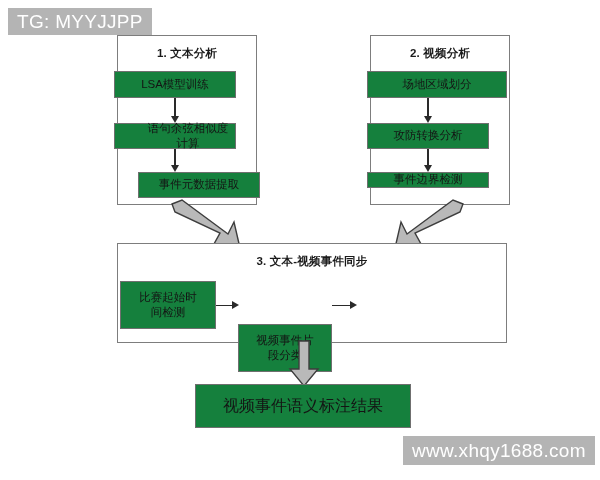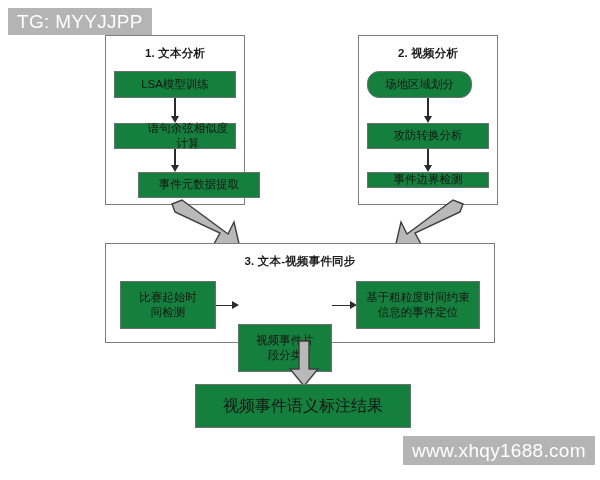--- a/index.html
+++ b/index.html
@@ -40,20 +40,21 @@
     height: 29px;
     font-size: 19px;
   }
 
   
   .group {
     position: absolute;
     border: 1.5px solid #7d7d7d;
     background: #ffffff;
     box-sizing: border-box;
+    margin-left: 12px;
   }
   .group-title {
     position: absolute;
     left: 0;
     right: 0;
     text-align: center;
     font-size: 11.5px;
     color: #1a1a1a;
     font-weight: bold;
     letter-spacing: 0.2px;
@@ -137,21 +138,21 @@
   <div class="arrow-down" style="left:170.5px; top:165px;"></div>
 
   <div class="node" style="left:114px; top:172px; width:122px; height:26px;margin-left:24px;">
     <span>事件元数据提取</span>
   </div>
 
   <div class="group" style="left:358px; top:35px; width:140px; height:170px;">
     <div class="group-title" style="top:10px;">2. 视频分析</div>
   </div>
 
-  <div class="node" style="left:367px; top:71px; width:105px; height:27px;border-radius:12px;">
+  <div class="node" style="left:367px; top:71px; width:140px; height:27px;">
     <span>场地区域划分</span>
   </div>
   <div class="vline" style="left:427.3px; top:98px; height:20px;"></div>
   <div class="arrow-down" style="left:423.5px; top:116px;"></div>
 
   <div class="node" style="left:367px; top:123px; width:122px; height:26px;">
     <span>攻防转换分析</span>
   </div>
   <div class="vline" style="left:427.3px; top:149px; height:18px;"></div>
   <div class="arrow-down" style="left:423.5px; top:165px;"></div>
@@ -179,24 +180,20 @@
   <div class="hline" style="left:216px; top:304.5px; width:18px;"></div>
   <div class="arrow-right" style="left:232px; top:300.7px;"></div>
 
   <div class="node" style="left:238px; top:281px; width:94px; height:48px; white-space:pre-line;margin-top:43px;">
     <span style="white-space:pre-line;">视频事件片
 段分类</span>
   </div>
   <div class="hline" style="left:332px; top:304.5px; width:20px;"></div>
   <div class="arrow-right" style="left:350px; top:300.7px;"></div>
 
-  <div class="node" style="left:356px; top:281px; width:124px; height:48px; white-space:pre-line;">
-    <span style="white-space:pre-line;">基于粗粒度时间约束
-信息的事件定位</span>
-  </div>
 
   <svg class="block-arrow" style="left:287px; top:341px;" width="36" height="46" viewBox="0 0 36 46">
     <polygon points="12,0 22,0 22,28 31,28 17,45 3,28 12,28"></polygon>
   </svg>
 
   <div class="node" style="left:195px; top:384px; width:216px; height:44px; font-size:16px;">
     <span>视频事件语义标注结果</span>
   </div>
 
   <div class="watermark" id="wm-top">

